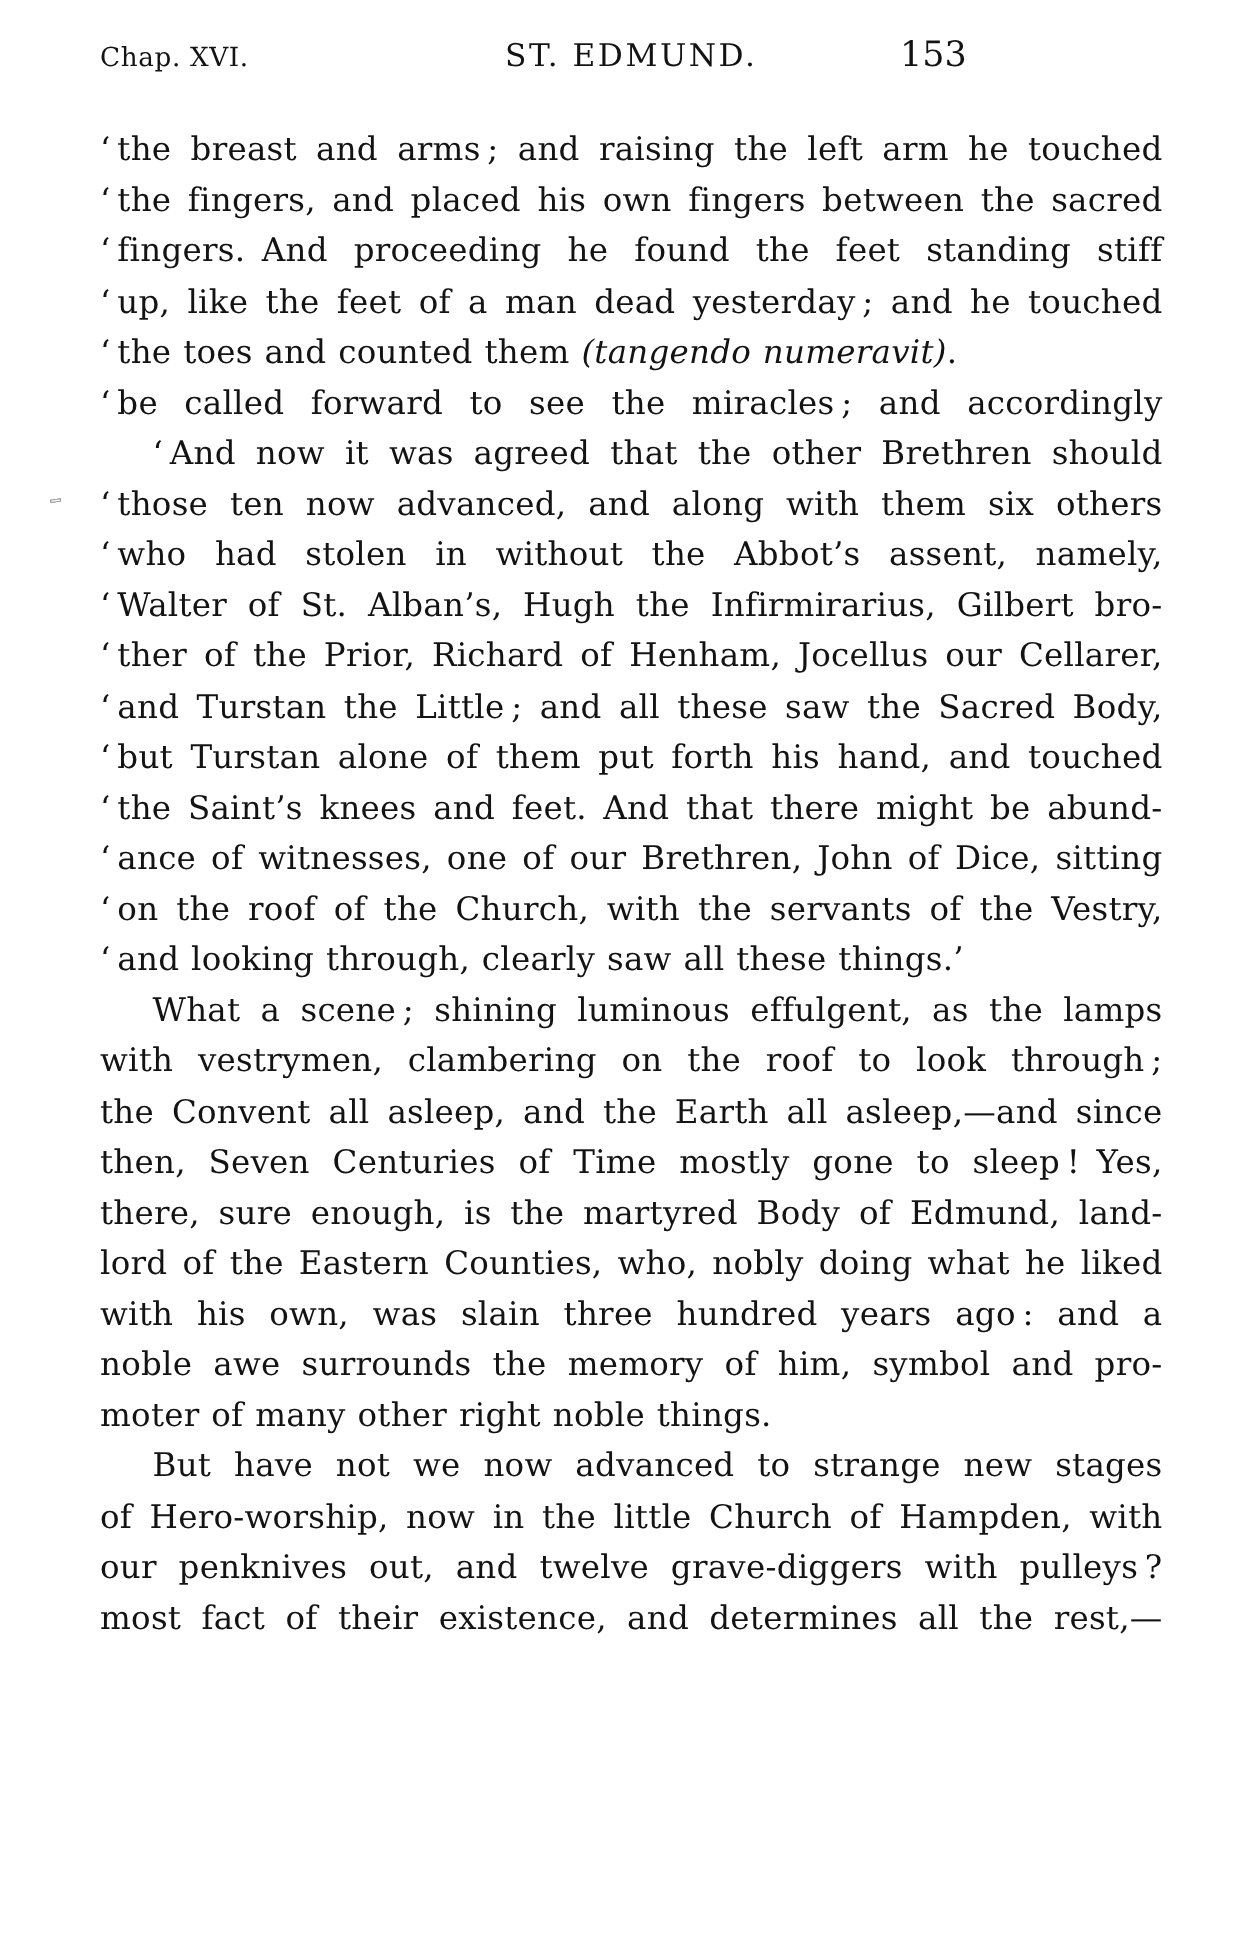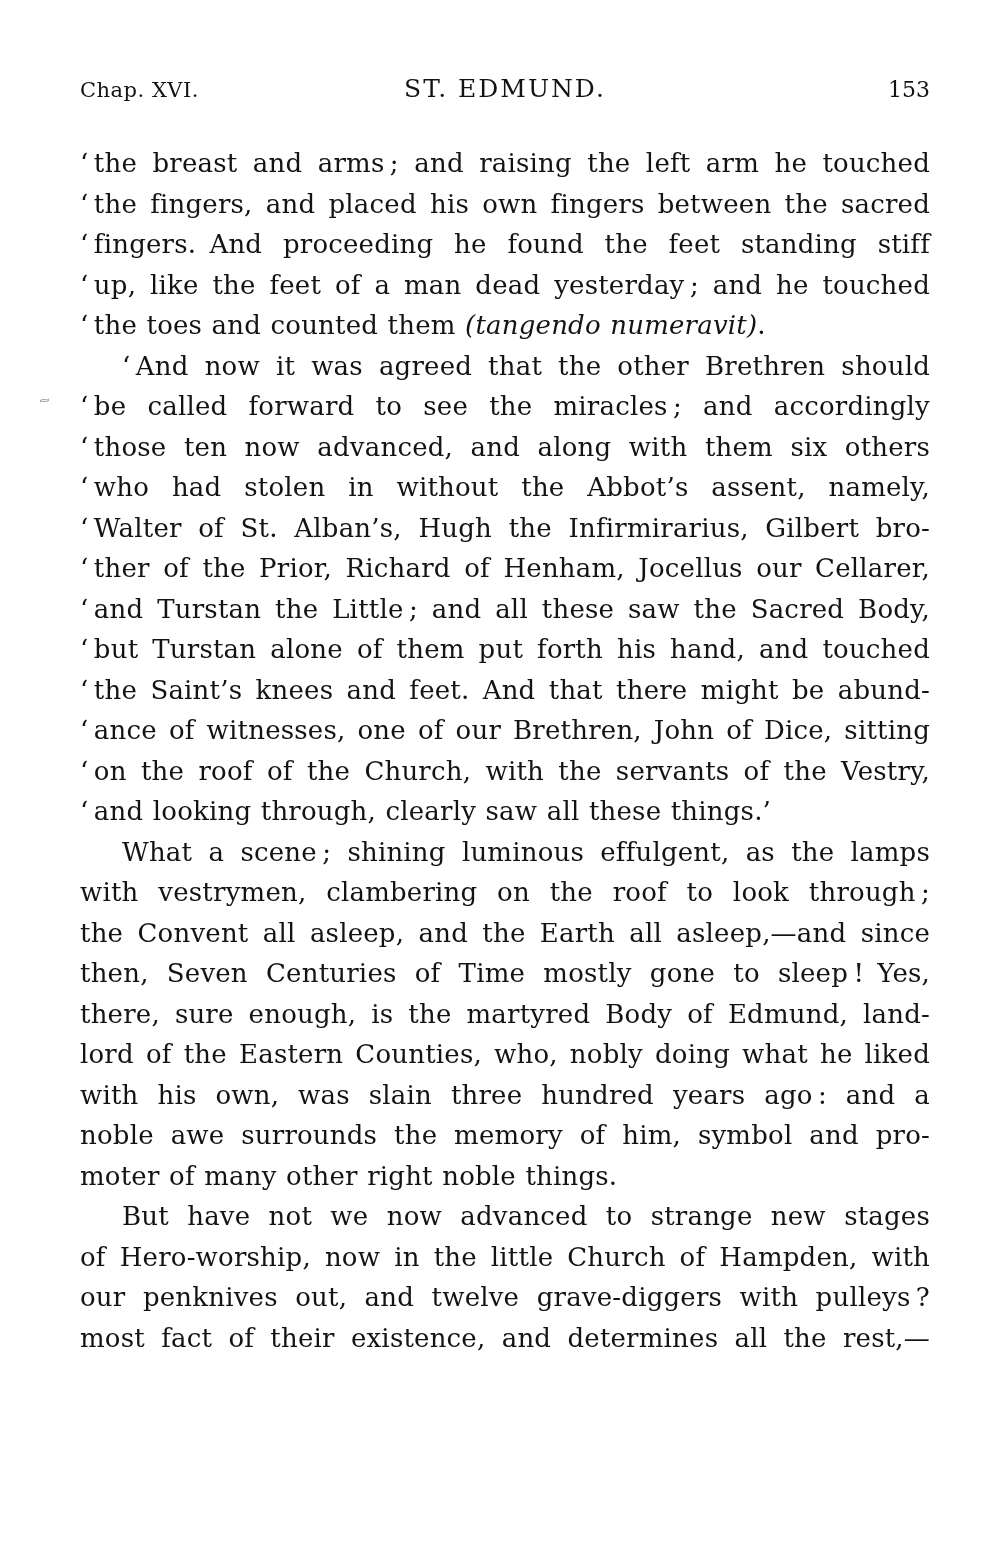--- a/index.html
+++ b/index.html
@@ -12,43 +12,42 @@
     height: 1551px;
     font-family: "DejaVu Serif", "Liberation Serif", serif;
     color: #131313;
     overflow: hidden;
   }
   .page {
     position: relative;
     width: 1000px;
     height: 1551px;
     box-sizing: border-box;
-    padding: 74px 70px 0 80px;
+    padding: 27px 70px 0 80px;
     background: #ffffff;
   }
   .running-header {
     display: flex;
     align-items: baseline;
     width: 100%;
   }
   .running-header .chap {
     width: 210px;
     font-size: 21px;
     letter-spacing: 0.5px;
   }
   .running-header .title {
     flex: 1;
     text-align: center;
     font-size: 25px;
     letter-spacing: 2px;
   }
   .running-header .pagenum {
     width: 210px;
-    text-align: right;
-    font-size: 22px;
+    font-size: 28px;
   }
   .body-text {
     margin-top: 40px;
   }
   .line {
     font-size: 26px;
     line-height: 40.5px;
     letter-spacing: 0.2px;
     word-spacing: 1px;
     text-align: justify;
@@ -91,22 +90,22 @@
 
   <div class="margin-speck"></div>
 
   <div class="body-text">
 
   <div class="line"><span>‘ the breast and arms ; and raising the left arm he touched</span></div>
       <div class="line"><span>‘ the fingers, and placed his own fingers between the sacred</span></div>
       <div class="line"><span>‘ fingers. And proceeding he found the feet standing stiff</span></div>
       <div class="line"><span>‘ up, like the feet of a man dead yesterday ; and he touched</span></div>
       <div class="line end"><span>‘ the toes and counted them </span><span class="it">(tangendo numeravit)</span><span>.</span></div>
+      <div class="line"><span>‘ be called forward to see the miracles ; and accordingly</span></div>
       <div class="line indent"><span>‘ And now it was agreed that the other Brethren should</span></div>
-      <div class="line"><span>‘ be called forward to see the miracles ; and accordingly</span></div>
       <div class="line"><span>‘ those ten now advanced, and along with them six others</span></div>
       <div class="line"><span>‘ who had stolen in without the Abbot’s assent, namely,</span></div>
       <div class="line"><span>‘ Walter of St. Alban’s, Hugh the Infirmirarius, Gilbert bro-</span></div>
       <div class="line"><span>‘ ther of the Prior, Richard of Henham, Jocellus our Cellarer,</span></div>
       <div class="line"><span>‘ and Turstan the Little ; and all these saw the Sacred Body,</span></div>
       <div class="line"><span>‘ but Turstan alone of them put forth his hand, and touched</span></div>
       <div class="line"><span>‘ the Saint’s knees and feet. And that there might be abund-</span></div>
       <div class="line"><span>‘ ance of witnesses, one of our Brethren, John of Dice, sitting</span></div>
       <div class="line"><span>‘ on the roof of the Church, with the servants of the Vestry,</span></div>
       <div class="line end"><span>‘ and looking through, clearly saw all these things.’</span></div>

